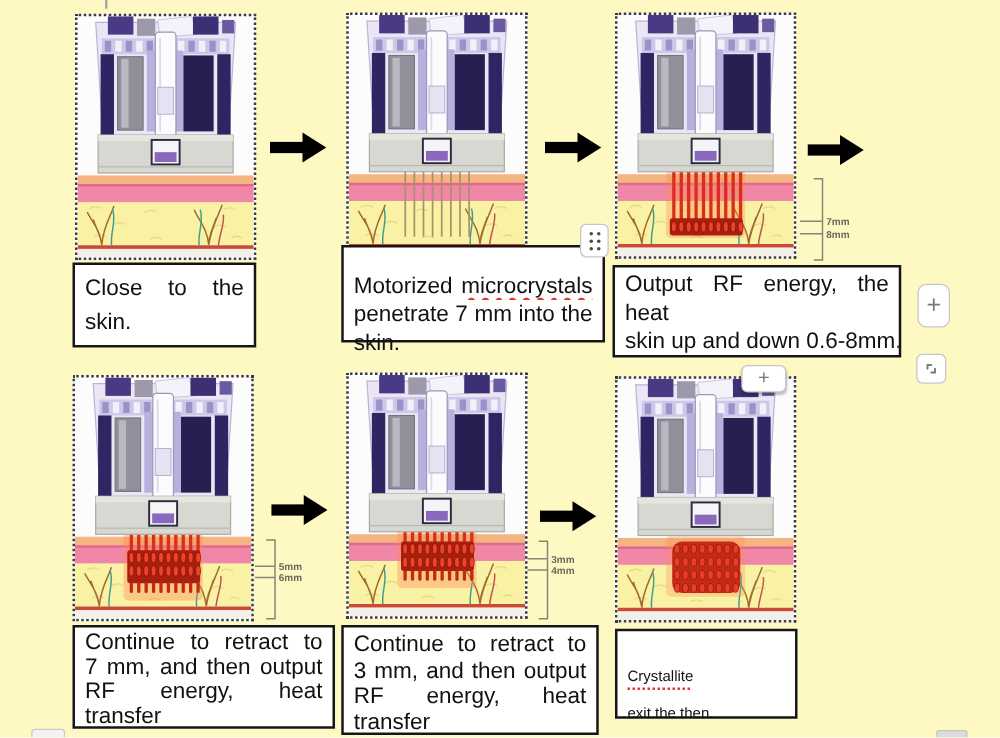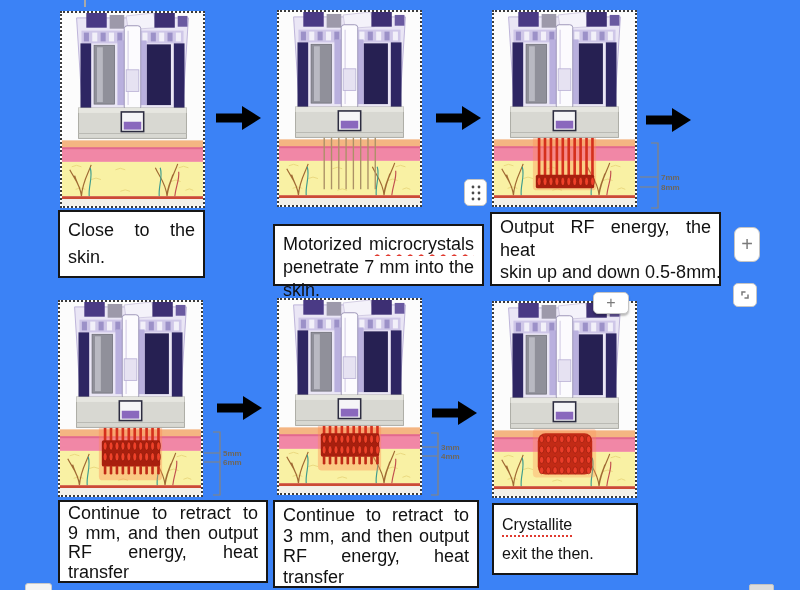--- a/index.html
+++ b/index.html
@@ -1,17 +1,17 @@
 <!DOCTYPE html>
 <html style="--spell: #e03a2f;"><head>
 <meta charset="utf-8">
 <style>
   html,body{margin:0;padding:0;background:#ffffff;}
   #stage{
-    position:relative;width:800px;height:590px;background:#3b82f6;overflow:hidden;
+    position:relative;width:800px;height:590px;background:#fef9c3;overflow:hidden;
     font-family:"Liberation Sans","DejaVu Sans",sans-serif;color:#141414;
   }
   
   .panel{
     position:absolute;margin:0;padding:0;width:145px;height:197px;
     border:2px dotted #3b3b3b;background:#fcfcfc;box-sizing:border-box;
   }
   .panel svg{display:block;width:100%;height:100%;}
   
   .cap{
@@ -551,45 +551,45 @@
     <path d="M13 5 H20 V67 H13 M4 19 H20 M4 28 H20"></path>
     <text x="23" y="22">3mm</text>
     <text x="23" y="31">4mm</text>
   </svg>
 
   <div class="cap" style="left:58px;top:210px;width:147px;height:68px;padding-top:5px;line-height:27px;border-width:2px">
     <div class="cap-line jl">Close to the</div>
     <div class="cap-line">skin.</div>
   </div>
 
-  <div class="cap" style="left:273px;top:224px;width:211px;height:62px;padding-top:7px;line-height:23px">
+  <div class="cap" style="left:273px;top:196px;width:211px;height:78px;padding-top:19px;line-height:23px">
     <div class="cap-line jl"><span>Motorized </span><span class="wavy">microcrystals</span></div>
     <div class="cap-line jl">penetrate 7 mm into the</div>
     <div class="cap-line">skin.</div>
   </div>
 
   <div class="cap" style="left:490px;top:212px;width:231px;height:74px;padding-top:2px;line-height:22.5px">
     <div class="cap-line jl">Output RF energy, the heat</div>
-    <div class="cap-line">skin up and down 0.5-8mm.</div>
+    <div class="cap-line">skin up and down 0.6-8mm.</div>
   </div>
 
   <div class="cap" style="left:58px;top:500px;width:210px;height:83px;padding-top:2px;line-height:19.5px">
     <div class="cap-line jl">Continue to retract to</div>
-    <div class="cap-line jl">9 mm, and then output</div>
+    <div class="cap-line jl">7 mm, and then output</div>
     <div class="cap-line jl">RF energy, heat transfer</div>
   </div>
 
   <div class="cap" style="left:273px;top:500px;width:206px;height:88px;padding-top:3px;line-height:20.5px">
     <div class="cap-line jl">Continue to retract to</div>
     <div class="cap-line jl">3 mm, and then output</div>
     <div class="cap-line jl">RF energy, heat transfer</div>
     <div class="cap-line">0.5-4mm.</div>
   </div>
 
-  <div class="cap" style="left:492px;top:503px;width:146px;height:72px;padding-top:5px;line-height:29px;font-size:16px">
+  <div class="cap" style="left:492px;top:503px;width:146px;height:72px;padding-top:22px;line-height:29px;font-size:12px">
     <div class="cap-line"><span class="dotred">Crystallite</span></div>
     <div class="cap-line">exit the then.</div>
   </div>
 
   <button class="ui-btn" id="drag-btn" aria-label="drag">
     <svg width="14" height="18" viewBox="0 0 14 18">
       <circle cx="4" cy="3" r="1.4" fill="#4a4a4a"></circle>
         <circle cx="10" cy="3" r="1.4" fill="#4a4a4a"></circle>
       <circle cx="4" cy="9" r="1.4" fill="#4a4a4a"></circle>
         <circle cx="10" cy="9" r="1.4" fill="#4a4a4a"></circle>

